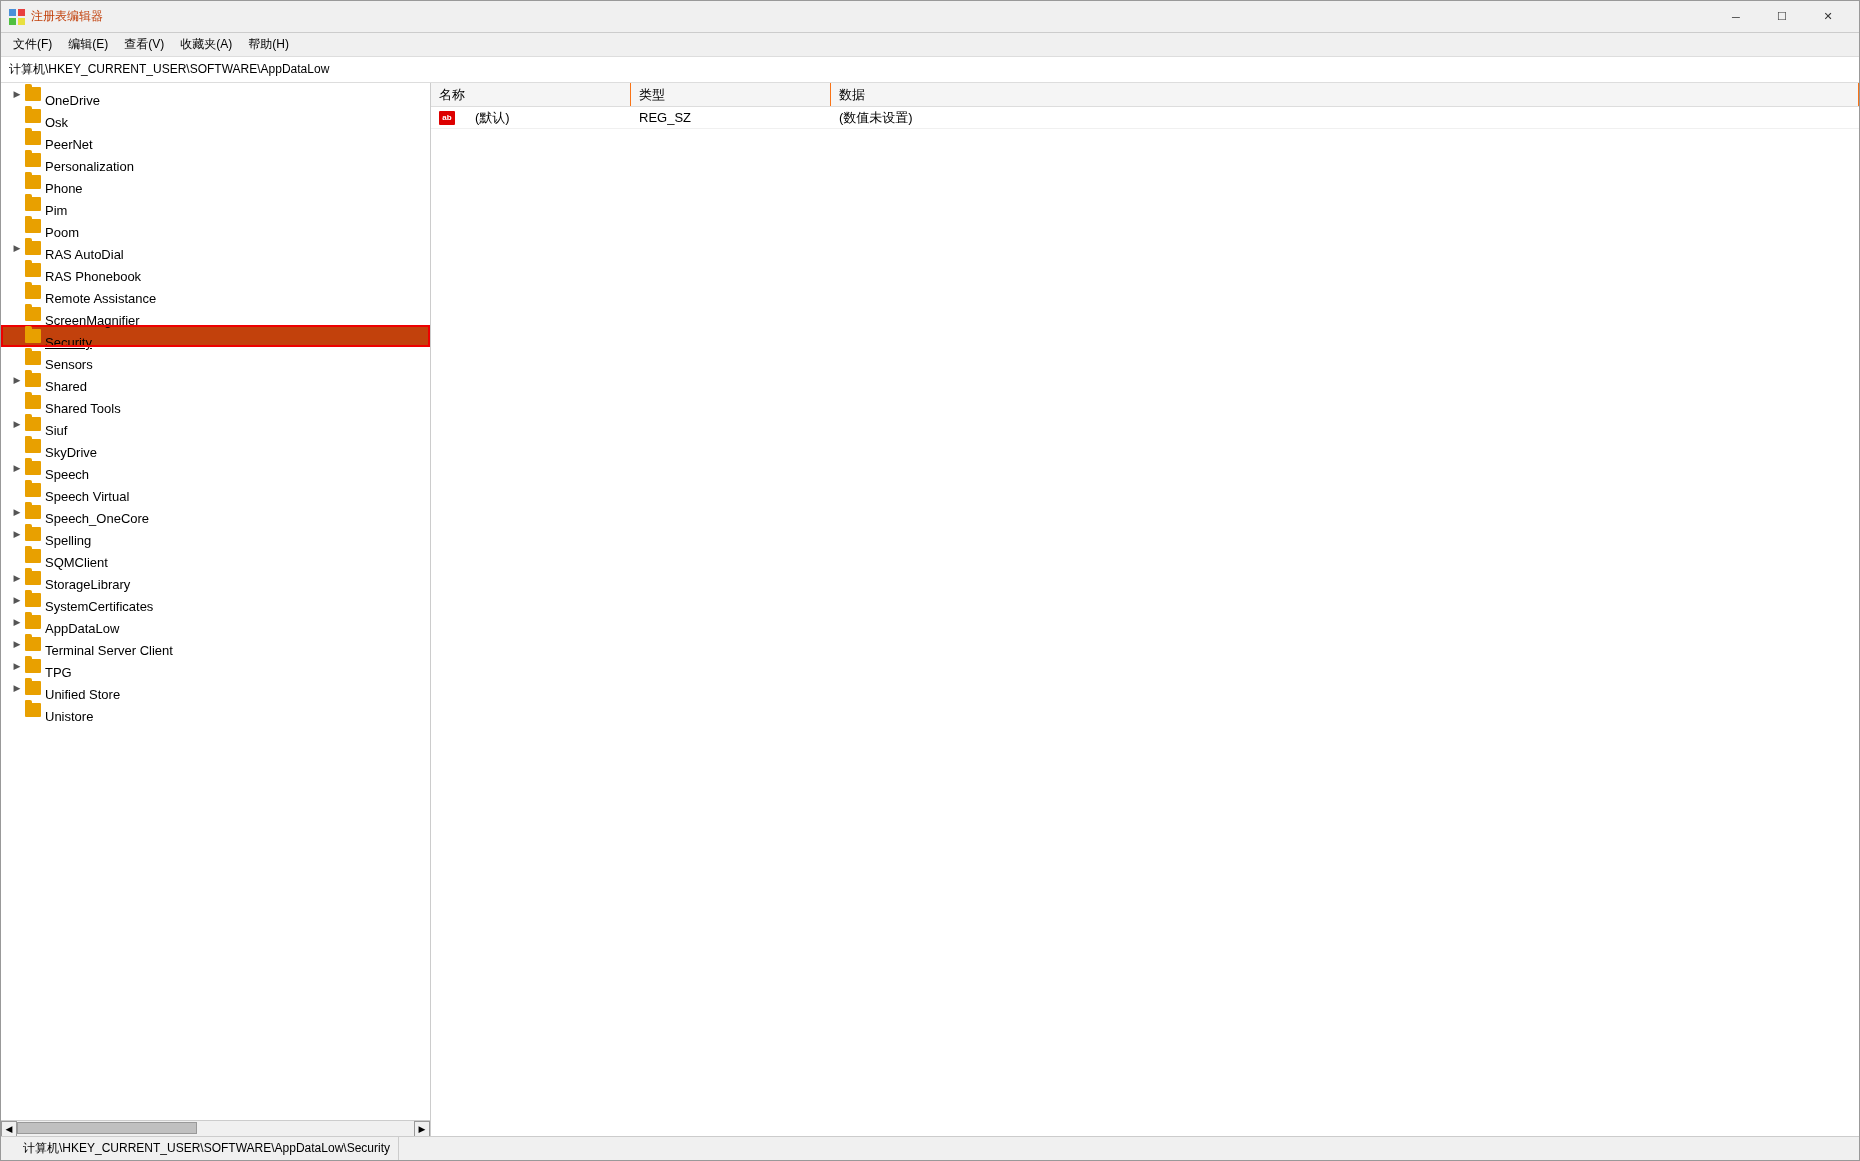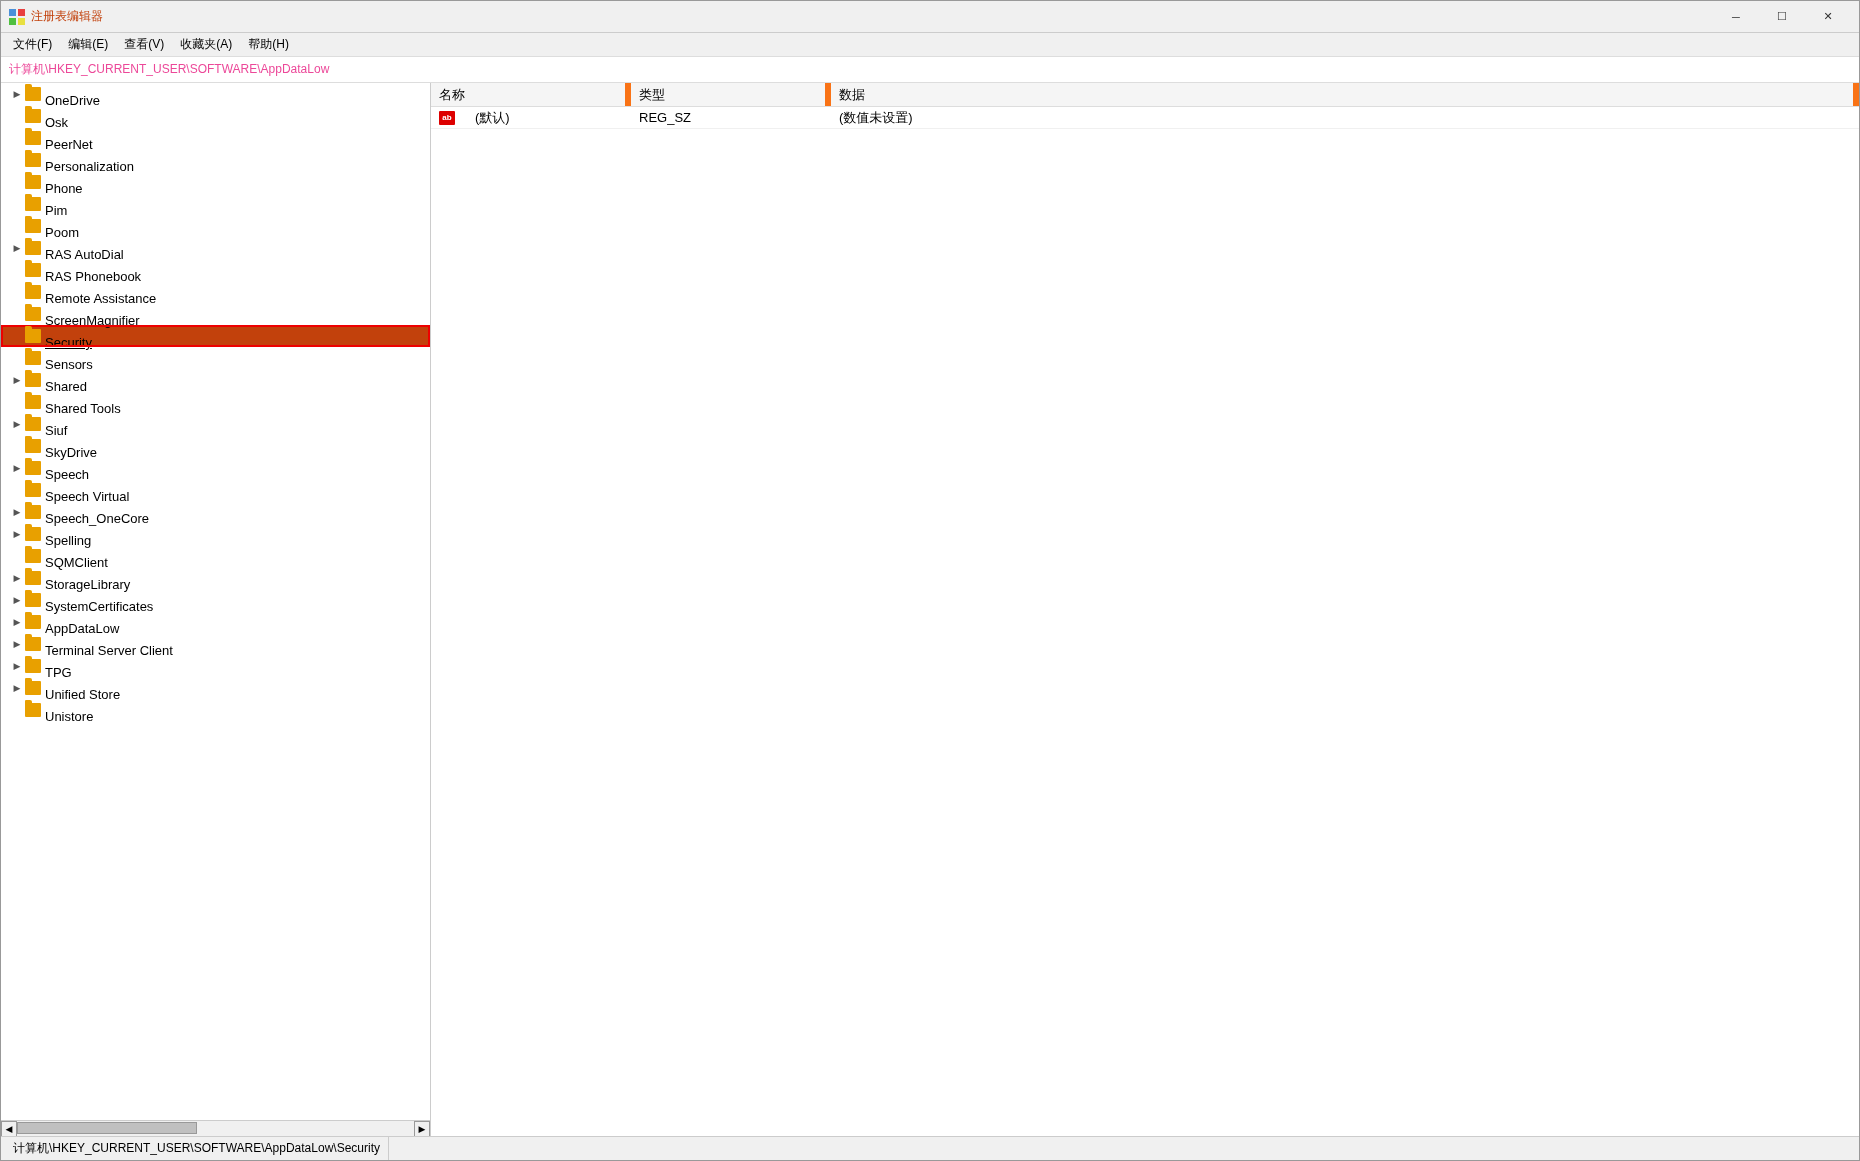--- a/index.html
+++ b/index.html
@@ -75,21 +75,21 @@
     }
     
     .address-bar {
       height: 26px;
       background: #fff;
       border-bottom: 1px solid #ddd;
       display: flex;
       align-items: center;
       padding: 0 8px;
       font-size: 12px;
-      color: #ec4899;
+      color: #000000;
     }
     
     .main-content {
       flex: 1;
       display: flex;
       overflow: hidden;
     }
     
     .tree-pane {
       width: 430px;
@@ -182,21 +182,21 @@
       height: 24px;
       border-bottom: 1px solid #ddd;
       background: #f5f5f5;
     }
     .col-header {
       display: flex;
       align-items: center;
       padding: 0 8px;
       font-size: 13px;
       font-weight: normal;
-      border-right: 6px solid #f97316;
+      border-right: 1px solid #f97316;
       cursor: pointer;
       user-select: none;
     }
     .col-name { width: 200px; }
     .col-type { width: 200px; }
     .col-data { flex: 1; }
     
     .table-body {
       flex: 1;
       overflow-y: auto;
@@ -230,21 +230,21 @@
       flex-shrink: 0;
       font-weight: bold;
     }
     
     .status-bar {
       height: 24px;
       border-top: 1px solid #ccc;
       background: #f0f0f0;
       display: flex;
       align-items: center;
-      padding: 0 4px;
+      padding: 0 14px;
     }
     .status-segment {
       border-right: 1px solid #ccc;
       padding: 0 8px;
       height: 100%;
       display: flex;
       align-items: center;
       font-size: 12px;
     }
     .scroll-h {

